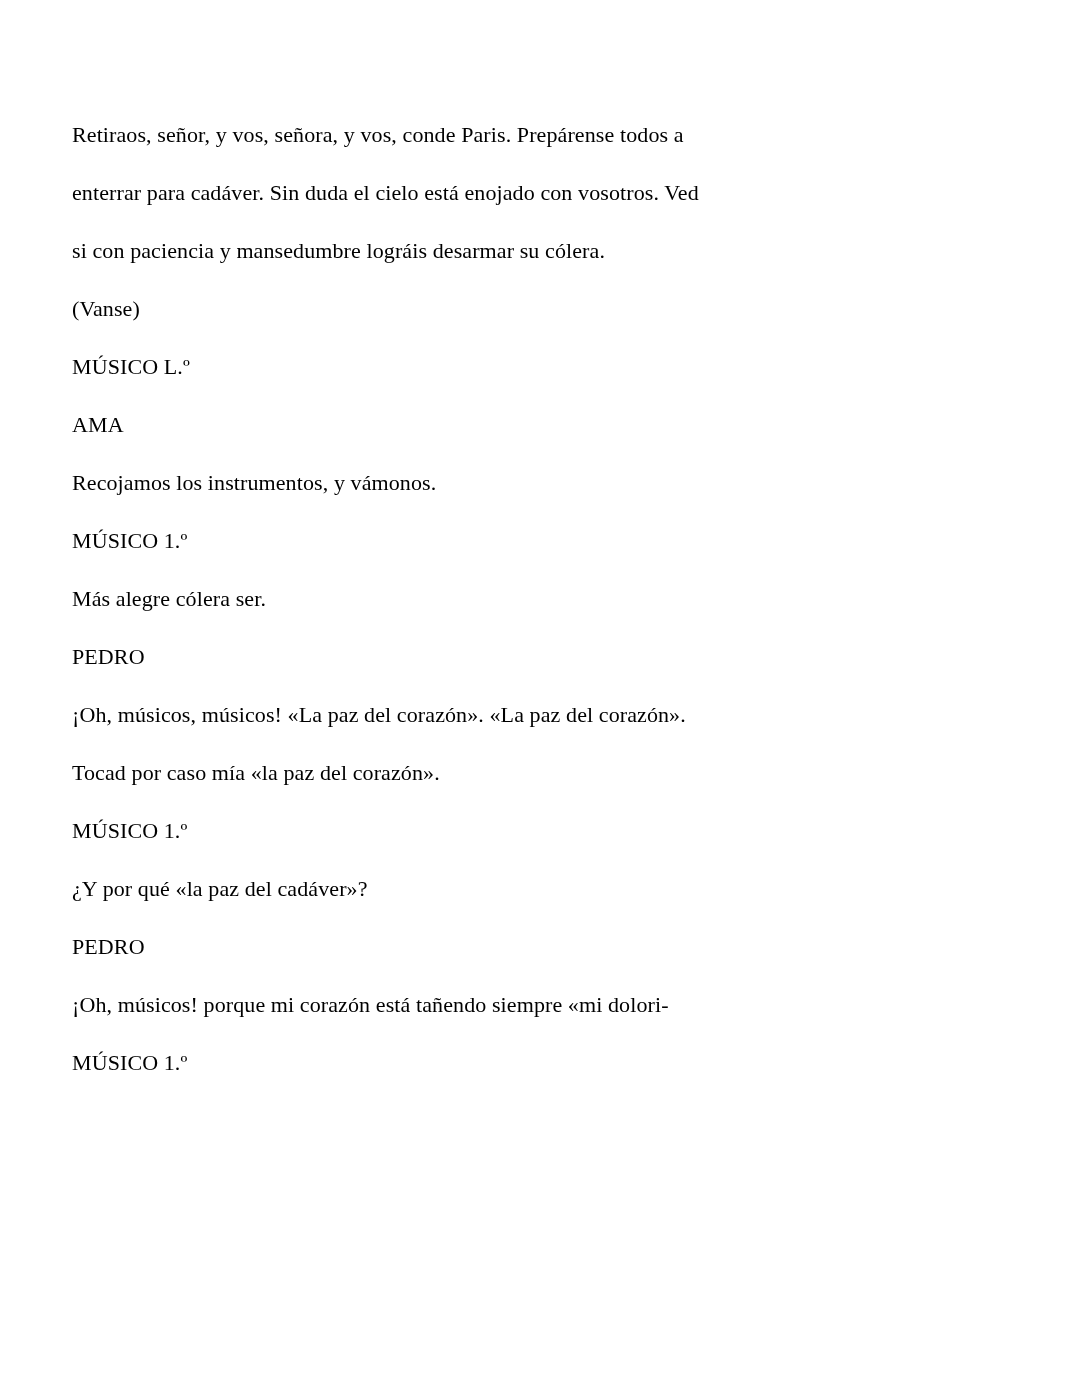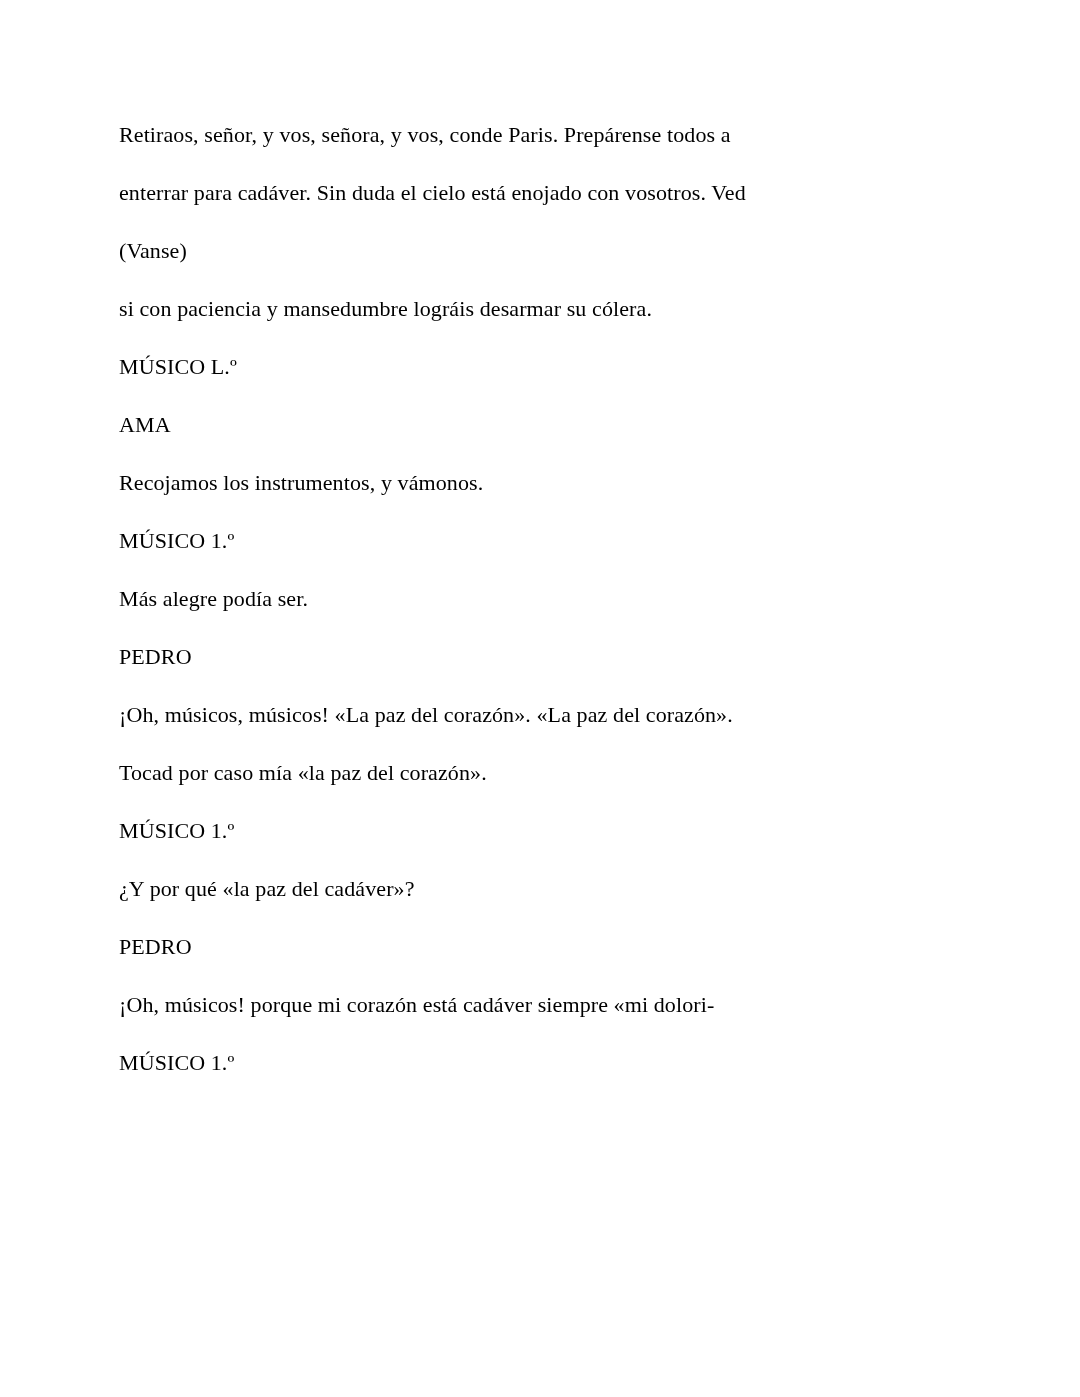--- a/index.html
+++ b/index.html
@@ -11,49 +11,49 @@
     width: 1080px;
     height: 1397px;
     overflow: hidden;
     font-family: "Liberation Serif", "DejaVu Serif", serif;
     color: #000000;
   }
   .page {
     box-sizing: border-box;
     width: 1080px;
     height: 1397px;
-    padding: 106px 100px 0 119px;
+    padding: 106px 100px 0 72px;
     background: #ffffff;
   }
   .line {
     margin: 0;
     padding: 0;
     font-size: 22px;
     line-height: 58px;
     height: 58px;
     white-space: nowrap;
     letter-spacing: 0.1px;
   }
 </style>
 </head>
 <body>
 
 <div class="page">
   <div>
       <p class="line">Retiraos, señor, y vos, señora, y vos, conde Paris. Prepárense todos a</p>
       <p class="line">enterrar para cadáver. Sin duda el cielo está enojado con vosotros. Ved</p>
+      <p class="line">si con paciencia y mansedumbre lográis desarmar su cólera.</p>
       <p class="line">(Vanse)</p>
-      <p class="line">si con paciencia y mansedumbre lográis desarmar su cólera.</p>
       <p class="line">MÚSICO L.º</p>
       <p class="line">AMA</p>
       <p class="line">Recojamos los instrumentos, y vámonos.</p>
       <p class="line">MÚSICO 1.º</p>
-      <p class="line">Más alegre podía ser.</p>
+      <p class="line">Más alegre cólera ser.</p>
       <p class="line">PEDRO</p>
       <p class="line">¡Oh, músicos, músicos! «La paz del corazón». «La paz del corazón».</p>
       <p class="line">Tocad por caso mía «la paz del corazón».</p>
       <p class="line">MÚSICO 1.º</p>
       <p class="line">¿Y por qué «la paz del cadáver»?</p>
       <p class="line">PEDRO</p>
-      <p class="line">¡Oh, músicos! porque mi corazón está cadáver siempre «mi dolori-</p>
+      <p class="line">¡Oh, músicos! porque mi corazón está tañendo siempre «mi dolori-</p>
       <p class="line">MÚSICO 1.º</p>
     </div>
 </div>
 
 </body></html>

